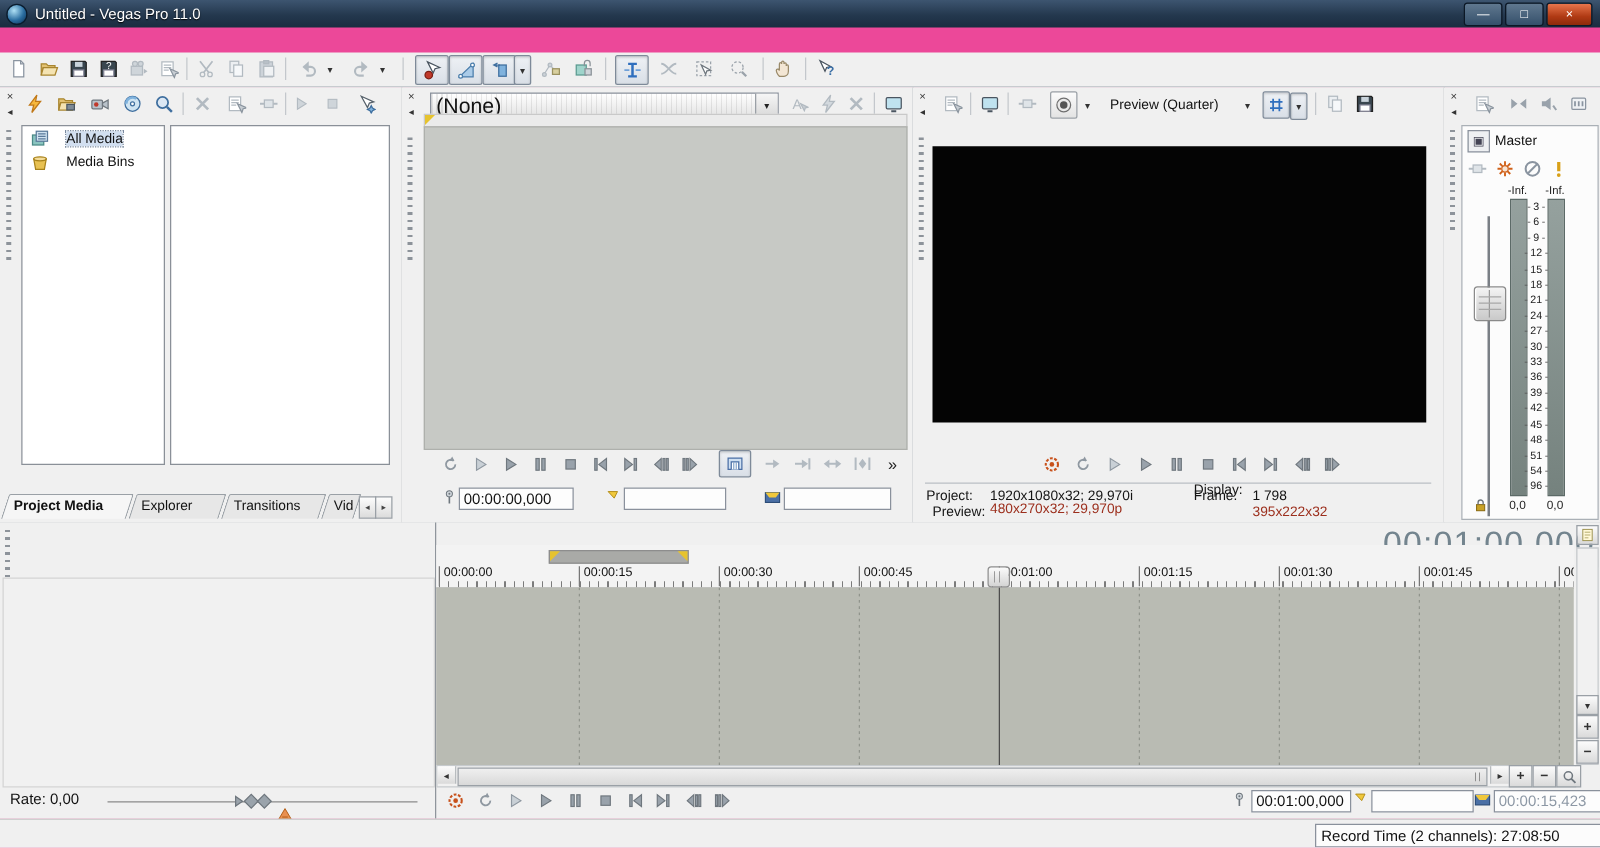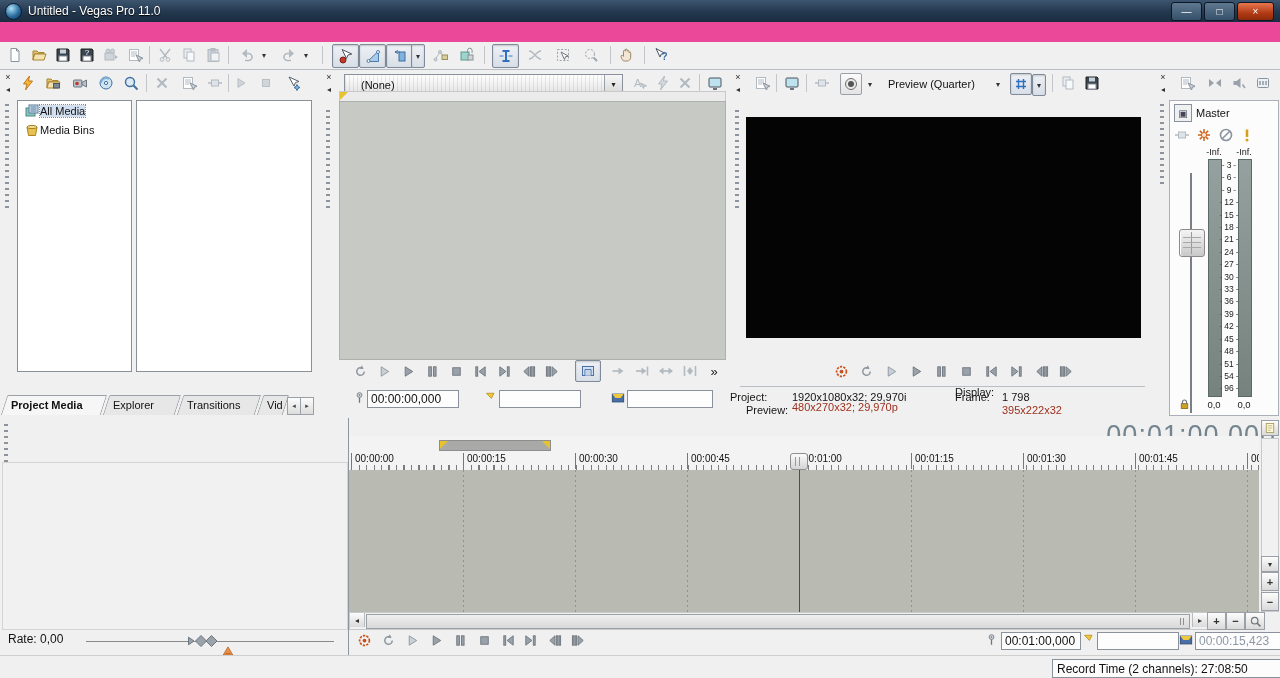--- a/index.html
+++ b/index.html
@@ -28,29 +28,29 @@
   .panel{position:absolute;top:0;height:348px;border-right:1px solid #9aa1a8;background:#f0f0f0;}
   .pclose{position:absolute;left:2px;top:1px;width:12px;height:12px;font-size:9px;color:#333;display:flex;align-items:center;justify-content:center;}
   .pexpand{position:absolute;left:2px;top:13px;width:12px;height:12px;font-size:8px;color:#333;display:flex;align-items:center;justify-content:center;}
   .grip{position:absolute;left:5px;width:4px;background-image:repeating-linear-gradient(to bottom,#8d939a 0 2px,transparent 2px 6px);}
   .pi{position:absolute;top:3px;width:20px;height:20px;display:flex;align-items:center;justify-content:center;}
   .fld{position:absolute;height:16px;border:1px solid #8a919c;background:#fdfdfd;font-size:12px;padding:0 3px;display:flex;align-items:center;white-space:nowrap;overflow:hidden;}
   .fld.dim{color:#8d98a5;}
   .ic{display:inline-flex;align-items:center;justify-content:center;line-height:0;}
   
   .whitebox{position:absolute;background:#fff;border:1px solid #8a9098;}
-  .tree-item{display:flex;align-items:center;gap:0;padding:1px 2px;margin:1px 0 0 4px;font-size:11px;white-space:nowrap;}
+  .tree-item{display:flex;align-items:center;gap:13px;padding:1px 2px;margin:1px 0 0 4px;font-size:11px;white-space:nowrap;}
   .tree-item .lbl.sel{background:#d2dff0;outline:1px dotted #7a8aa0;}
   .tab{position:absolute;top:0;height:19px;transform:skewX(-18deg);border:1px solid #9aa0a6;border-bottom:none;background:#e7e7e7;border-radius:2px 2px 0 0;overflow:hidden;}
   .tab>span{display:block;transform:skewX(18deg);font-size:11px;padding:3px 6px;white-space:nowrap;}
   .tab.active{background:#f6f6f6;font-weight:bold;z-index:2;}
   .tabscroll{position:absolute;top:2px;width:12px;height:16px;border:1px solid #9aa0a6;background:linear-gradient(#fcfcfc,#dcdcdc);display:flex;align-items:center;justify-content:center;font-size:7px;color:#444;}
   
   .combo{position:absolute;height:19px;border:1px solid #8a919c;background:linear-gradient(#ffffff,#e2e2e2),repeating-linear-gradient(90deg,rgba(110,110,110,.14) 0 1px,transparent 1px 4px);background-blend-mode:multiply;display:flex;align-items:center;}
-  .combo .val{flex:1;padding:0 16px;font-size:11px;}
+  .combo .val{flex:1;padding:0 4px;font-size:17px;}
   .combo .drop{width:17px;height:100%;border-left:1px solid #9aa0a6;background:linear-gradient(#f6f6f6,#d8d8d8);display:flex;align-items:center;justify-content:center;font-size:8px;color:#222;}
   
   .tpt{position:absolute;width:22px;height:20px;display:flex;align-items:center;justify-content:center;}
   
   .inf-lab{position:absolute;font-size:11px;color:#141414;}
   .inf-val{position:absolute;font-size:11px;color:#141414;}
   .inf-val.red{color:#9c2f1d;}
   
   .db{font-size:8.5px;color:#222;line-height:1;display:flex;align-items:center;gap:2px;}
   .db::before,.db::after{content:"-";color:#555;}
@@ -775,21 +775,21 @@
             <svg width="15" height="15" viewBox="0 0 16 16">
               <g fill="#99a2ab" stroke="#6f777e">
                 <rect x="1.5" y="3" width="1.7" height="10"></rect>
                 <rect x="4.3" y="3" width="1.7" height="10"></rect>
                 <path d="M7.5 3v10L13 8z"></path>
               </g>
             </svg>
           </span>
         </div>
       <div class="hline" style="left:10px;top:316px;width:405px"></div>
-      <span class="inf-lab" style="left:0;top:321px">Project:</span>
+      <span class="inf-lab" style="left:11px;top:321px">Project:</span>
       <span class="inf-val" style="left:62px;top:321px">1920x1080x32; 29,970i</span>
       <span class="inf-lab" style="left:225px;top:321px">Frame:</span>
       <span class="inf-val" style="left:272px;top:321px">1 798</span>
       <span class="inf-lab" style="left:16px;top:334px">Preview:</span>
       <span class="inf-val red" style="left:62px;top:331px">480x270x32; 29,970p</span>
       <span class="inf-lab" style="left:225px;top:316px">Display:</span>
       <span class="inf-val red" style="left:272px;top:334px">395x222x32</span>
     </div>
 
     <div class="panel" style="left:1155px;width:125px;border-right:none">

